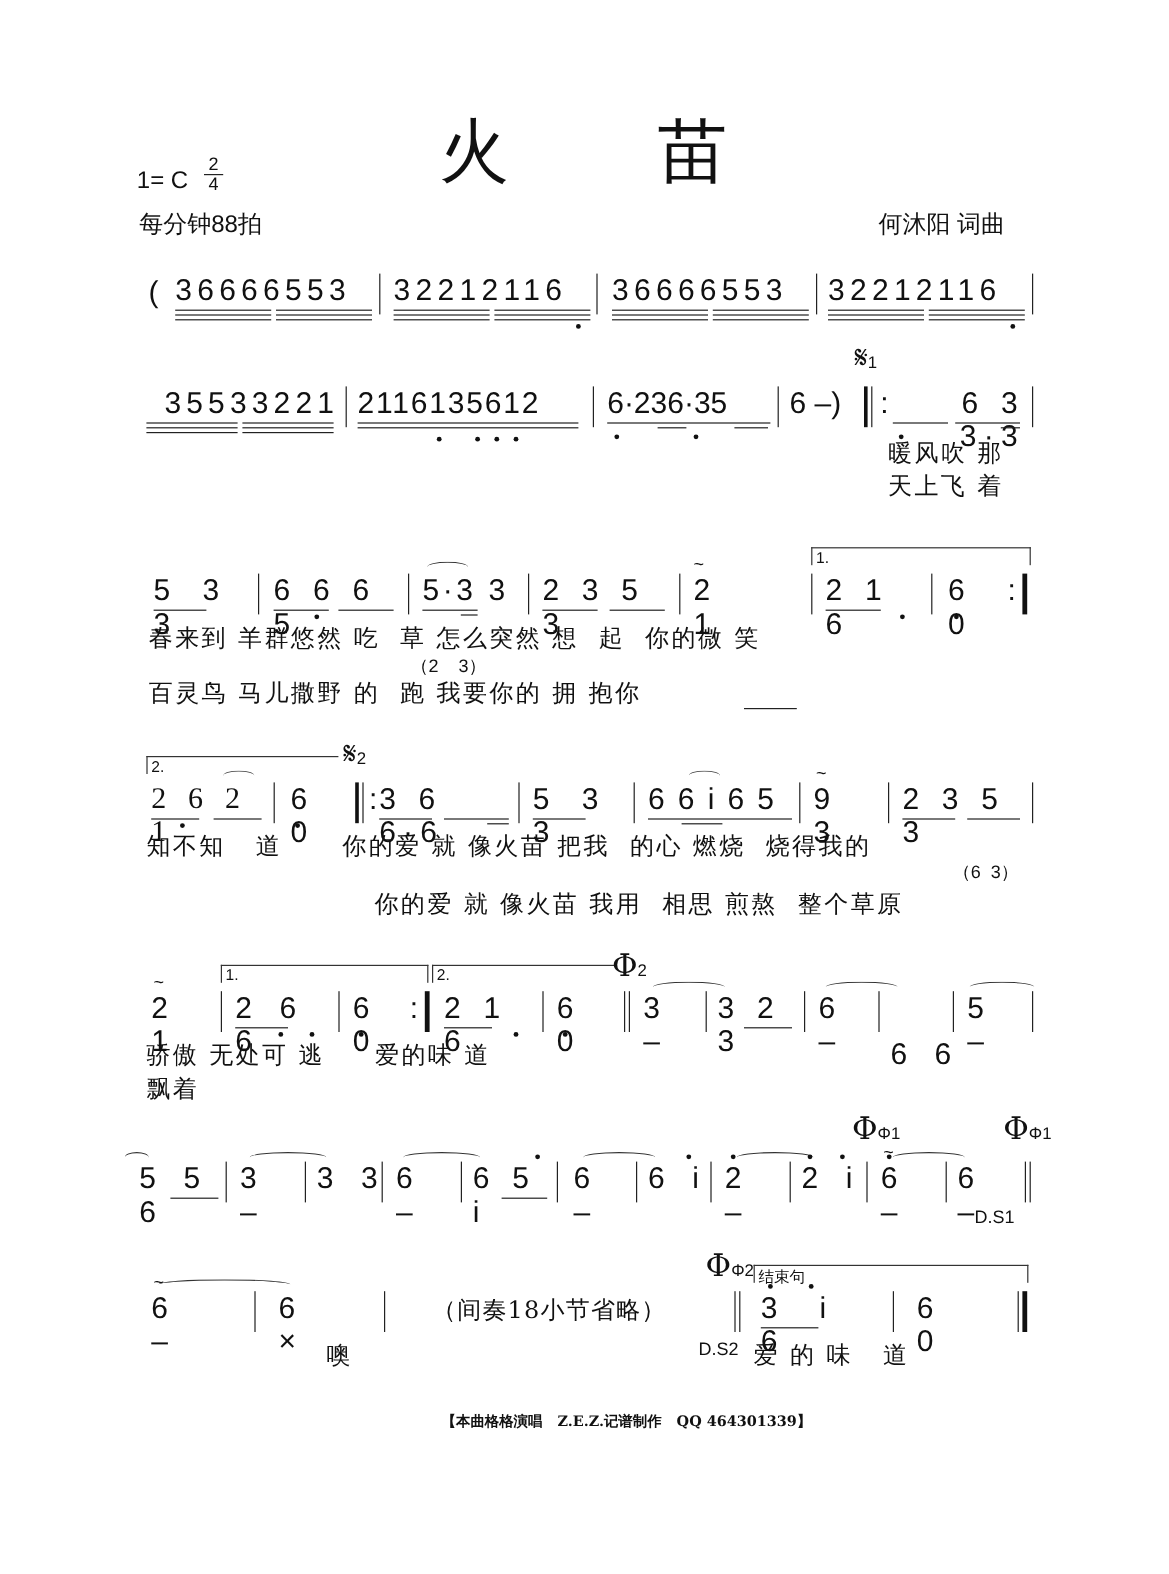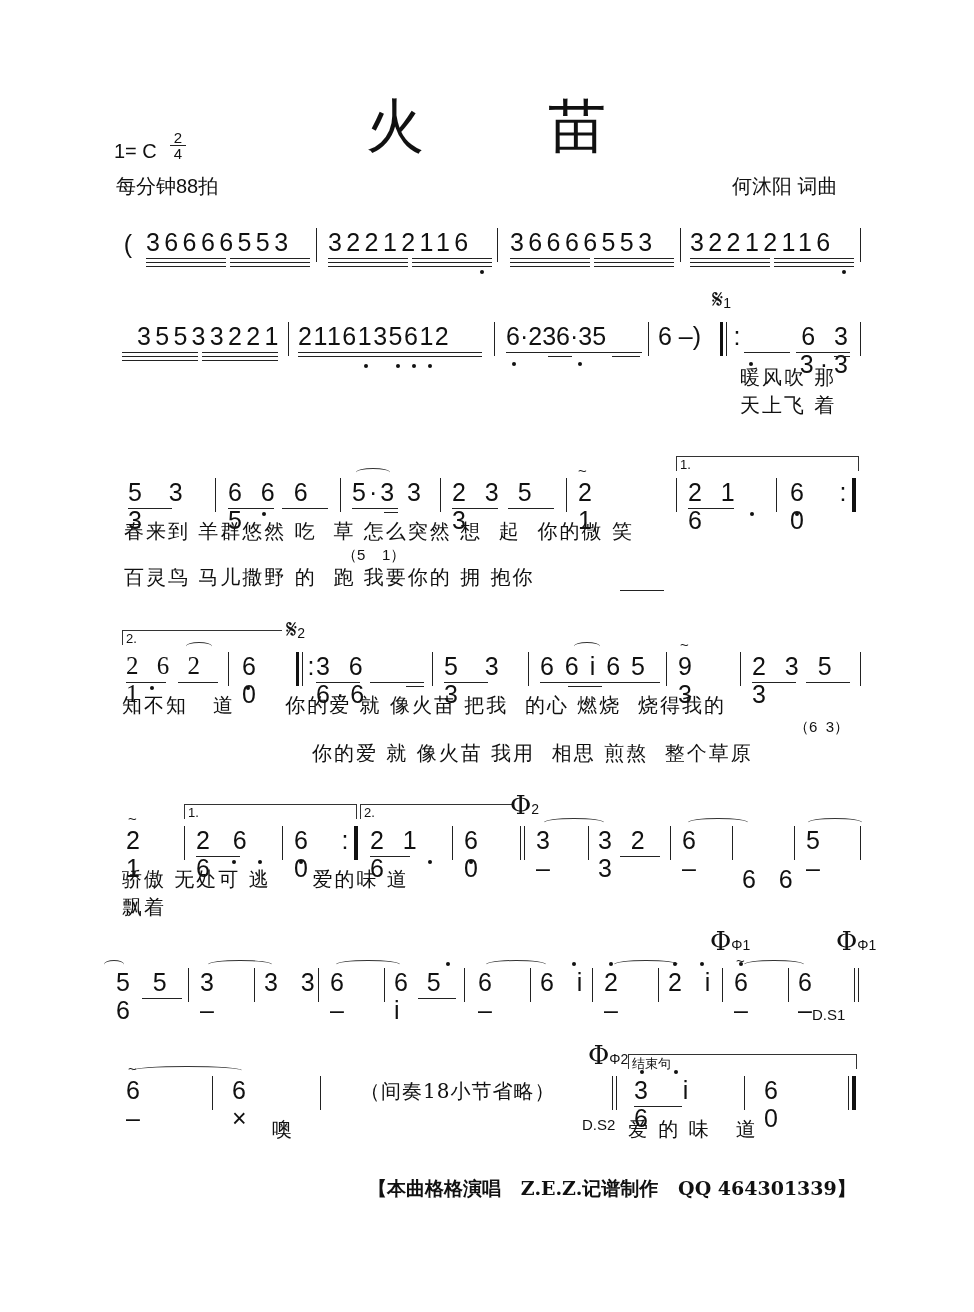--- a/index.html
+++ b/index.html
@@ -11,21 +11,21 @@
   .n{position:absolute;font-family:"Liberation Sans","DejaVu Sans",sans-serif;font-size:25px;line-height:28px;text-align:center;width:16px;}
   .bar{position:absolute;width:1px;background:#222;height:34px;}
   .thick{position:absolute;width:4px;background:#111;height:34px;}
   .ul{position:absolute;height:0;border-top:1.5px solid #222;}
   .dot{position:absolute;width:4px;height:4px;border-radius:50%;background:#111;}
   .lyr{position:absolute;font-family:"DejaVu Serif",serif;font-size:20px;white-space:pre;letter-spacing:2px;}
   .slur{position:absolute;border-top:1.5px solid #333;border-radius:50% 50% 0 0;height:8px;}
   .volta{position:absolute;border-top:1.5px solid #333;border-left:1.5px solid #333;height:14px;font-size:13px;padding-left:3px;font-family:"Liberation Sans",sans-serif;}
   .small{font-family:"Liberation Sans",sans-serif;font-size:15px;position:absolute;}
   .sign{font-family:"DejaVu Serif",serif;font-size:26px;position:absolute;}
-  .footer{position:absolute;left:368px;top:1176px;font-family:"DejaVu Serif",serif;font-size:19px;font-weight:bold;white-space:pre;}
+  .footer{position:absolute;left:368px;top:1176px;font-family:"DejaVu Serif",serif;font-size:12px;font-weight:bold;white-space:pre;}
 </style>
 </head>
 <body>
 
 <div class="abs title-ch" style="left:366px;top:88px;">火</div>
 <div class="abs title-ch" style="left:548px;top:88px;">苗</div>
 
 <div class="abs meta" style="left:114px;top:140px;">1= C</div>
 <div class="abs" style="left:170px;top:130px;width:16px;text-align:center;font-family:'Liberation Sans',sans-serif;font-size:15px;line-height:15px;">
   <div style="border-bottom:1px solid #222;">2</div>
@@ -135,21 +135,21 @@
   <div class="bar" style="left:676px;top:0;"></div>
   <div class="n" style="left:688px;width:80px;letter-spacing:6px;text-align:left;">2 1 6</div>
   <div class="ul" style="left:688px;width:46px;top:30px;"></div>
   <div class="dot" style="left:750px;top:34px;"></div>
   <div class="bar" style="left:776px;top:0;"></div>
   <div class="n" style="left:790px;width:60px;letter-spacing:12px;text-align:left;">6 0</div>
   <div class="dot" style="left:795px;top:34px;"></div>
   <div class="n" style="left:838px;width:10px;">:</div>
   <div class="thick" style="left:852px;top:0;"></div>
   <div class="lyr" style="left:124px;top:40px;">春来到 羊群悠然 吃  草 怎么突然 想  起  你的微 笑</div>
-  <div class="small" style="left:342px;top:68px;white-space:pre;">（5    1）</div>
+  <div class="small" style="left:342px;top:68px;white-space:pre;">（2    3）</div>
   <div class="lyr" style="left:124px;top:86px;">百灵鸟 马儿撒野 的  跑 我要你的 拥 抱你</div>
   <div class="ul" style="left:620px;width:44px;top:112px;"></div>
 </div>
 
 <div class="line" style="top:652px;">
   <div class="volta" style="left:122px;top:-22px;width:156px;"><span>2.</span></div>
   <div class="slur" style="left:186px;width:26px;top:-10px;"></div>
   <div class="n" style="left:126px;width:110px;letter-spacing:6px;text-align:left;font-family:Liberation Serif, serif;">2 6 2 1</div>
   <div class="ul" style="left:126px;width:40px;top:30px;"></div>
     <div class="ul" style="left:178px;width:40px;top:30px;"></div>

